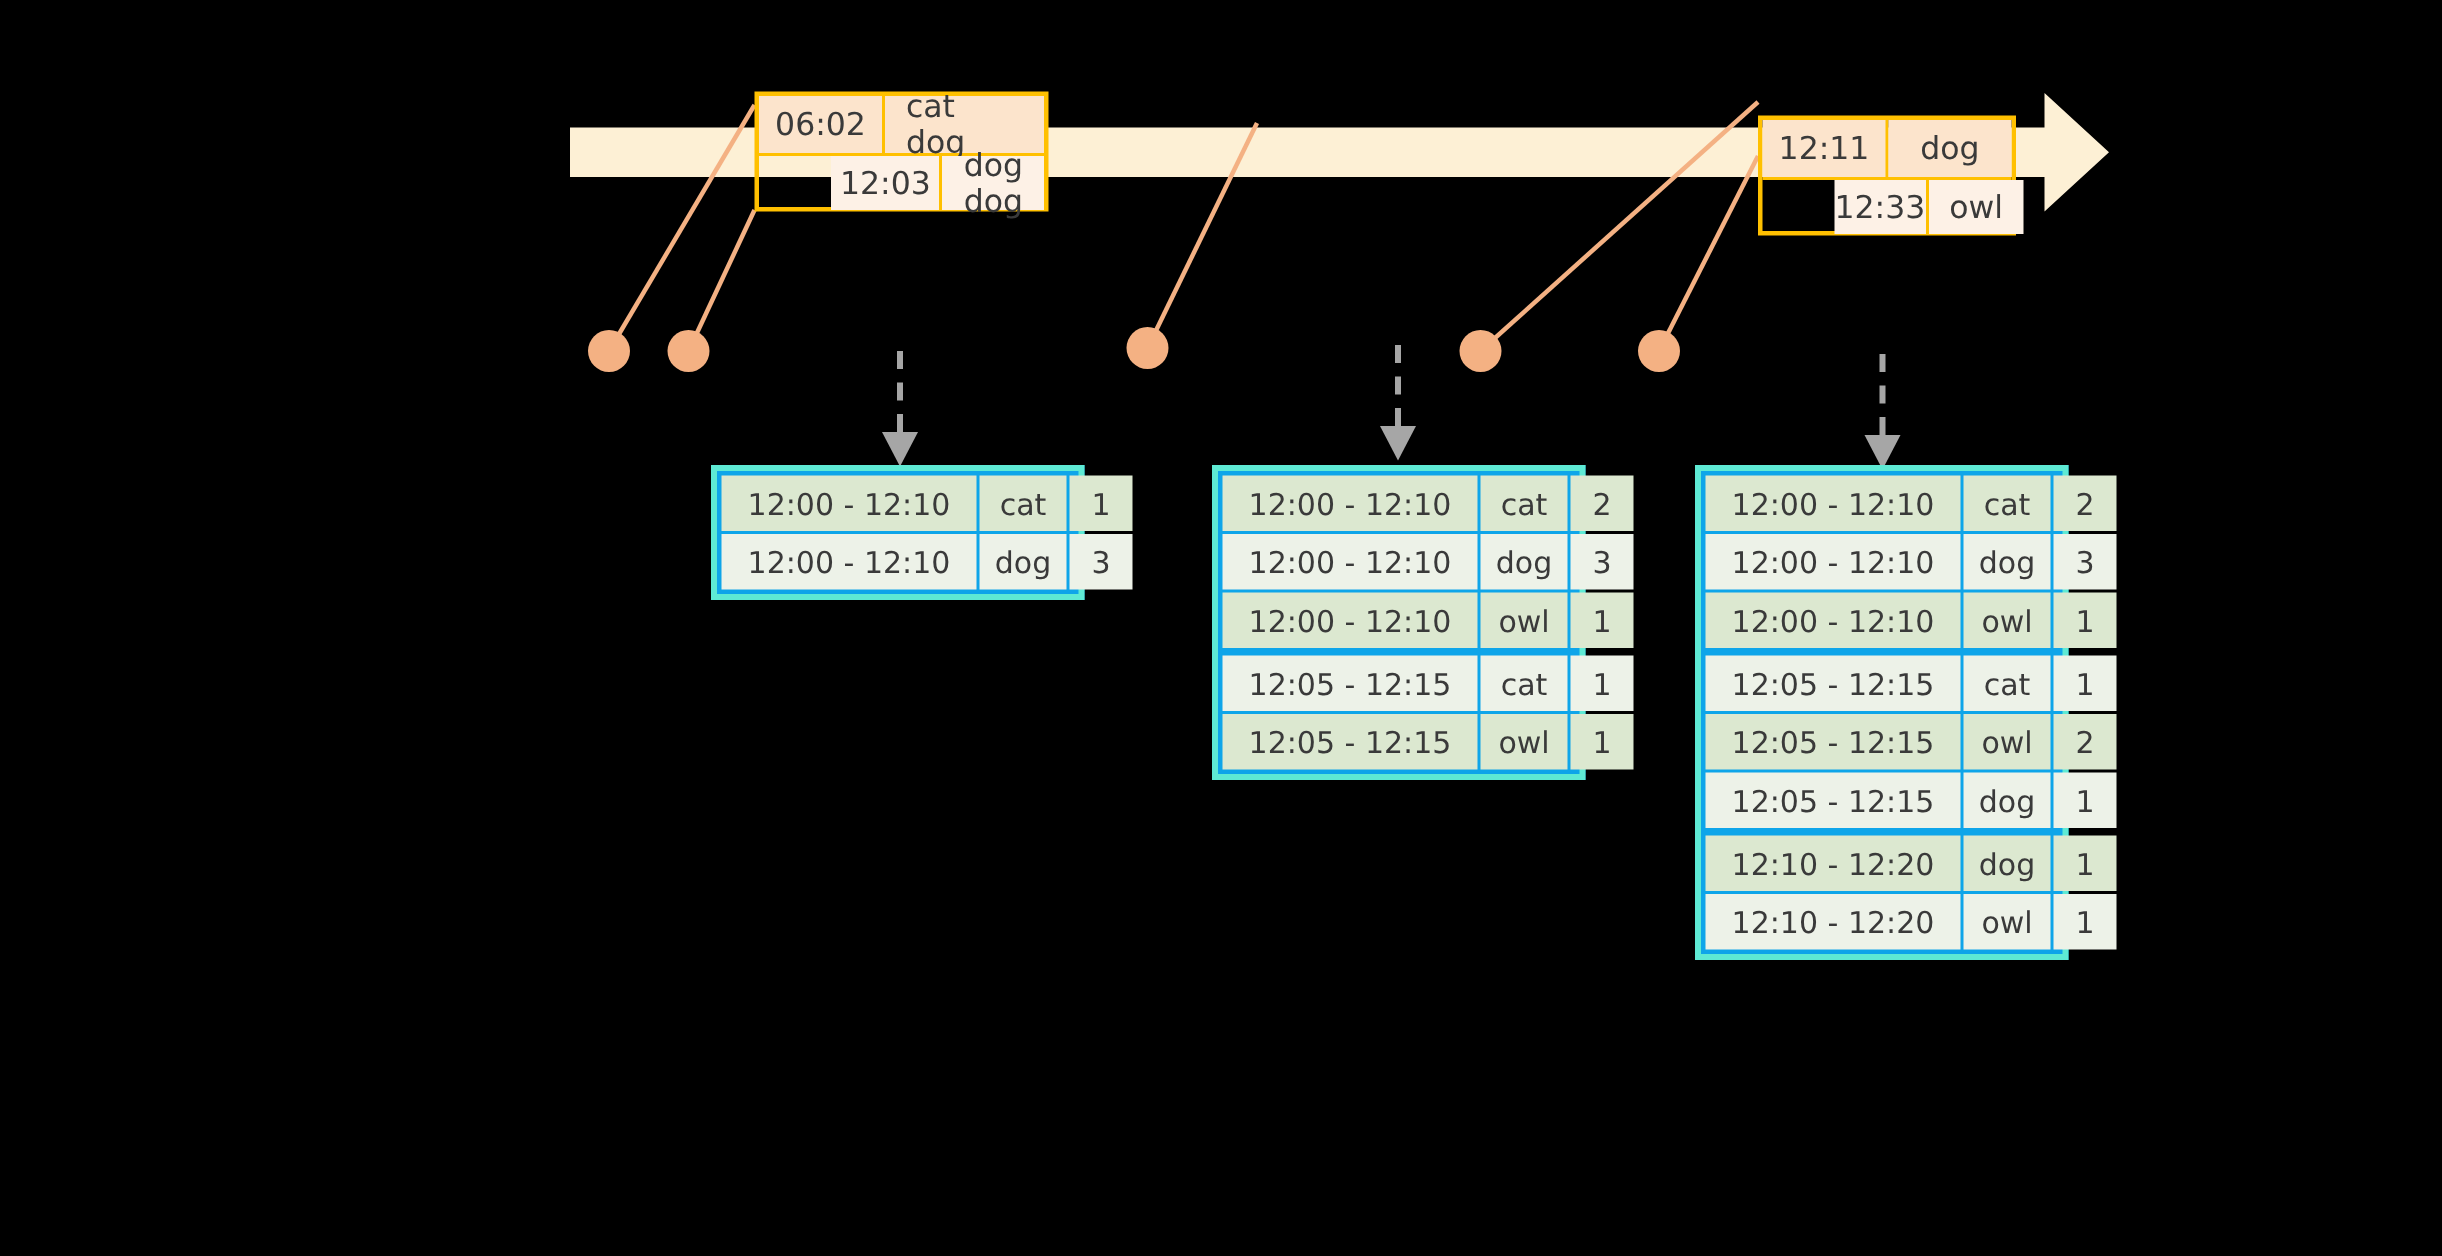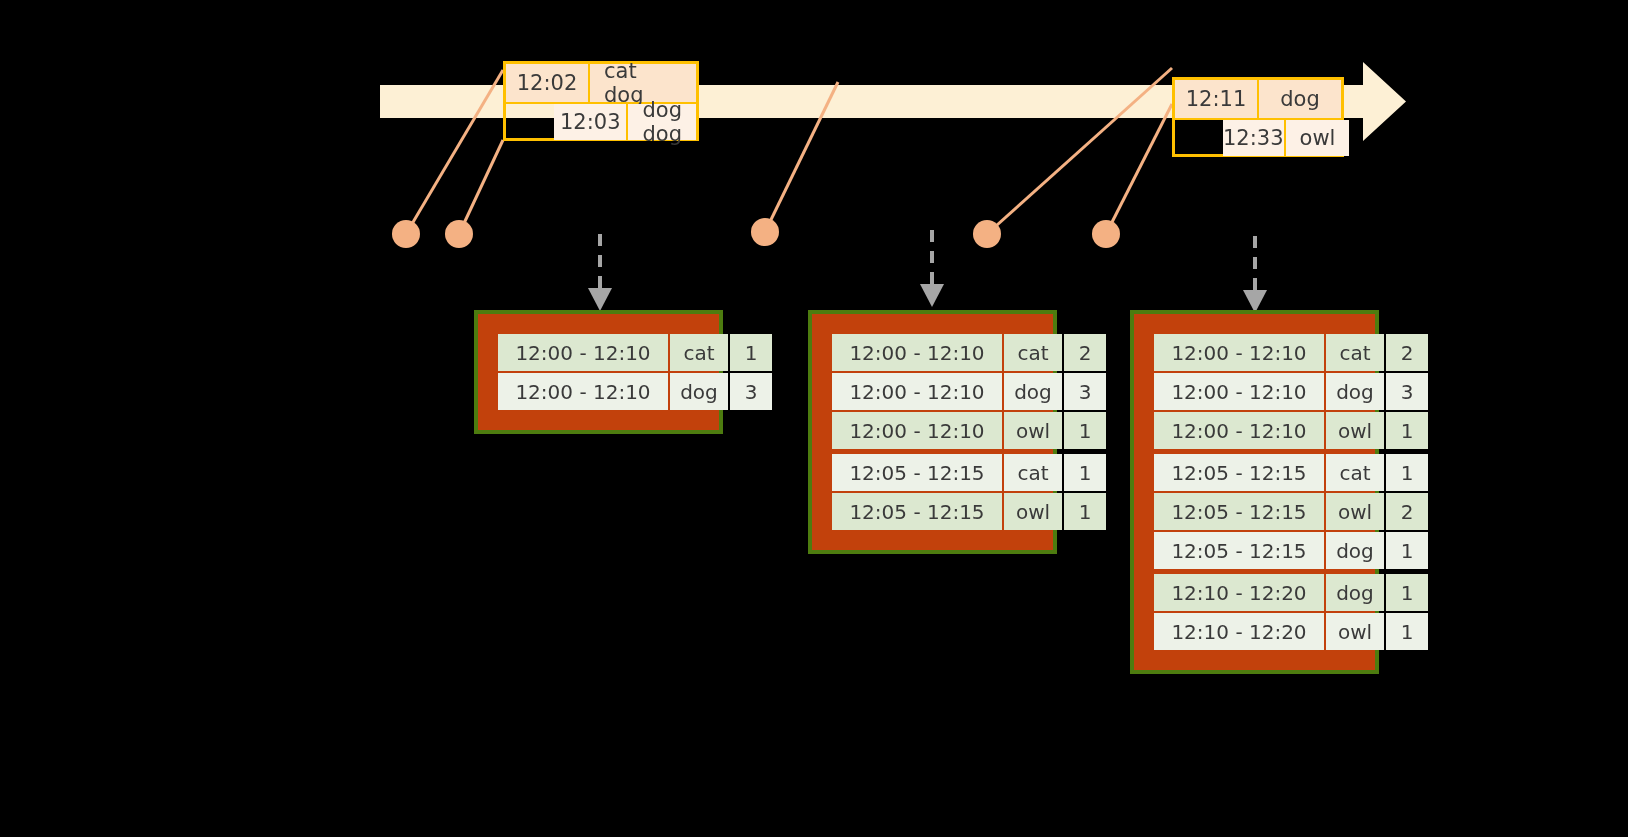--- a/index.html
+++ b/index.html
@@ -16,22 +16,22 @@
   .event-row + .event-row{border-top:2px solid #FFC000;padding-left:48px;}
   .ev-time{width:84px;display:flex;align-items:center;justify-content:center;
            font-size:21px;color:#3a3a3a;box-sizing:border-box;
            border-right:2px solid #FFC000;}
   .ev-val{flex:1;display:flex;align-items:center;justify-content:center;
           font-size:21px;color:#3a3a3a;box-sizing:border-box;padding:0 14px;}
   .rowA .ev-time,.rowA .ev-val{background:#FCE4CC;}
   .rowB .ev-time,.rowB .ev-val{background:#FDF1E6;}
 
   
-  .rtable{position:absolute;border:4px solid #4d7c0f;box-sizing:border-box;
-          background:#c2410c;padding:20px;}
+  .rtable{position:absolute;border:4px solid #5eead4;box-sizing:border-box;
+          background:#0ea5e9;padding:3px;}
   .rrow{display:flex;height:37px;box-sizing:border-box;}
   .rrow + .rrow{margin-top:2px;}
   .rrow.grpsep{margin-top:5px;}
   .rcell{display:flex;align-items:center;justify-content:center;
          font-size:20px;color:#3a3a3a;box-sizing:border-box;}
   .c-win{flex:0 0 auto;}
   .c-key{flex:0 0 auto;margin-left:2px;}
   .c-cnt{flex:0 0 auto;margin-left:2px;}
   .shadeA .rcell{background:#DCE8D0;}
   .shadeB .rcell{background:#EDF2E8;}
@@ -70,21 +70,21 @@
     </g>
     <g fill="#A6A6A6">
       <path d="M588,288 L612,288 L600,311 Z"></path>
       <path d="M920,284 L944,284 L932,307 Z"></path>
       <path d="M1243,290 L1267,290 L1255,313 Z"></path>
     </g>
   </svg>
 
   <div class="event-box" style="left:503px;top:61px;width:196px;height:80px;">
     <div class="event-row rowA">
-      <div class="ev-time">12:02</div>
+      <div class="ev-time">06:02</div>
       <div class="ev-val">cat dog</div>
     </div>
     <div class="event-row rowB">
       <div class="ev-time">12:03</div>
       <div class="ev-val">dog dog</div>
     </div>
   </div>
 
 
   <div class="event-box" style="left:1172px;top:61px;width:172px;height:80px;margin-top:16px;">

